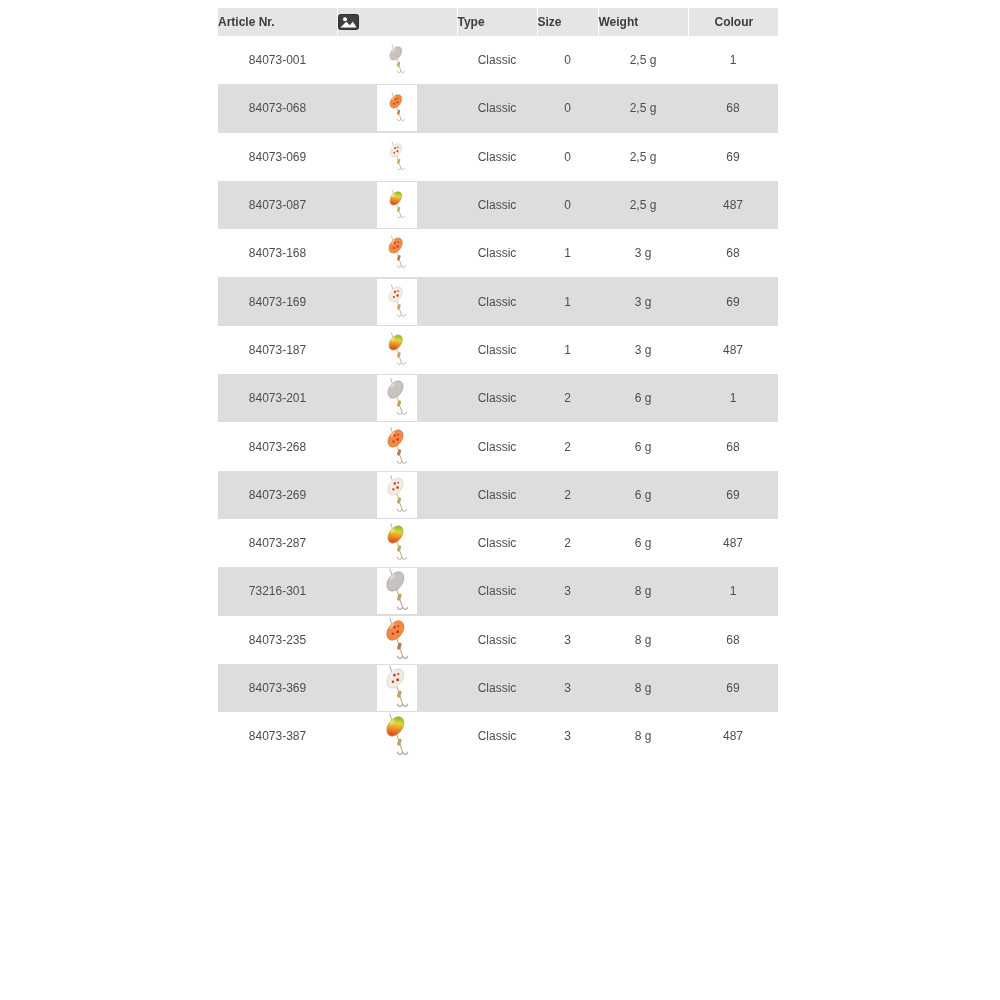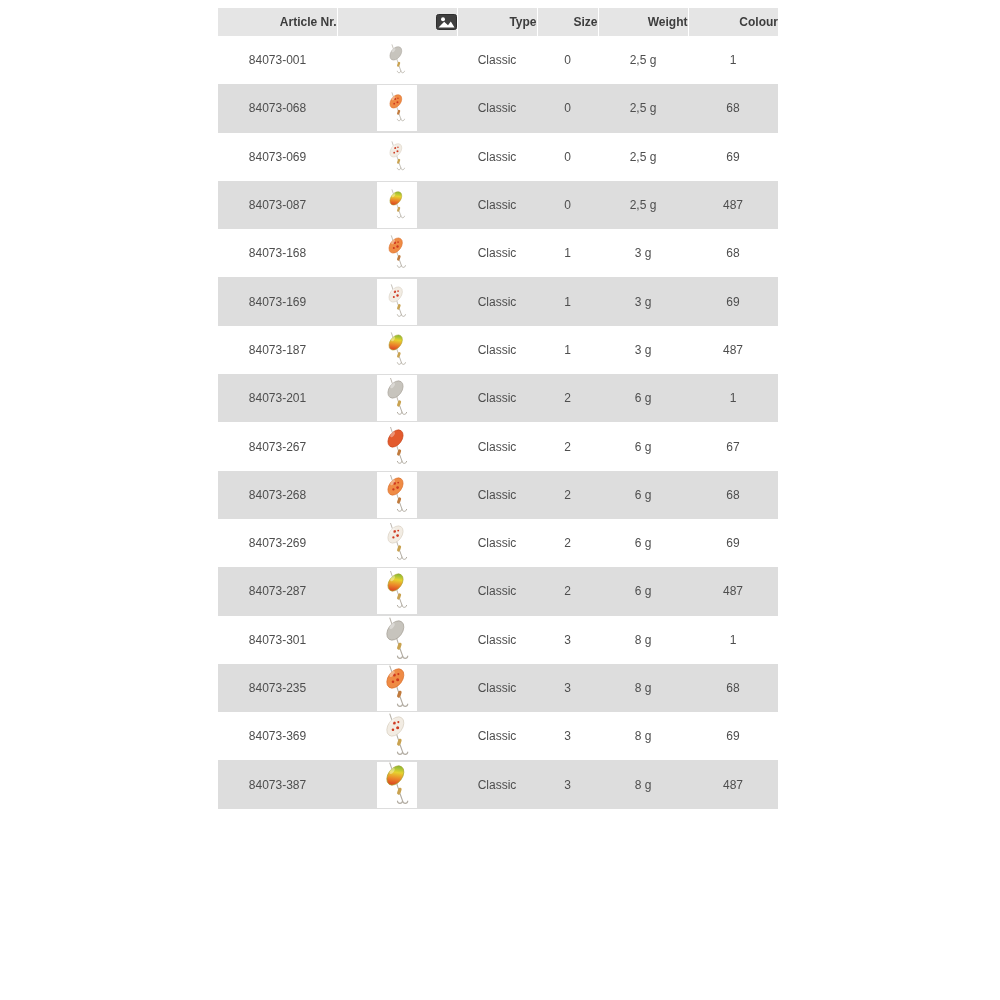--- a/index.html
+++ b/index.html
@@ -16,21 +16,21 @@
   table{border-collapse:collapse;table-layout:fixed;width:560px;}
   col.c-article{width:119px;}
   col.c-image{width:120px;}
   col.c-type{width:80px;}
   col.c-size{width:61px;}
   col.c-weight{width:90px;}
   col.c-colour{width:90px;}
   thead th{
     height:28px;background:var(--header-bg);
     font-size:12px;font-weight:bold;color:var(--header-text);
-    text-align:right;vertical-align:middle;
+    text-align:left;vertical-align:middle;
     border-right:1px solid #ffffff;padding:0;
   }
   thead th:last-child{border-right:none;padding-left:26px;}
   tbody td{
     height:48.3px;font-size:12px;color:var(--text);
     text-align:center;vertical-align:middle;padding:0;
   }
   tbody tr:nth-child(even){background:var(--alt-row-bg);}
   tbody tr:nth-child(odd){background:#ffffff;}
   .img-box{
@@ -257,41 +257,20 @@
     </g>
   </svg>
             </div>
     </td>
     <td>Classic</td>
     <td>2</td>
     <td>6 g</td>
     <td>1</td>
   </tr>
         <tr>
-    <td>84073-267</td>
-    <td>
-      <div class="img-box">
-              <svg width="40" height="46" viewBox="0 0 40 46">
-    <g transform="translate(20 23) scale(1) translate(-20 -23)">
-      <path d="M13.5 3 L21.5 27" stroke="#b5afa5" stroke-width="0.9" fill="none"></path>
-      <ellipse cx="18.5" cy="14.5" rx="6.3" ry="9.6" transform="rotate(36 18.5 14.5)" fill="#e35a2d" stroke="#c44418" stroke-width="0.6"></ellipse>
-
-      <ellipse cx="15.6" cy="10.4" rx="1.7" ry="3.1" transform="rotate(36 15.6 10.4)" fill="rgba(255,255,255,0.35)"></ellipse>
-      <rect x="20.6" y="25.3" width="3" height="6.4" rx="1.4" transform="rotate(18 22 28.5)" fill="#c07a3c"></rect>
-      <path d="M22.8 31 L25 37.2 C25.6 40.2 29.2 40 29.6 37.4 M25 37.2 C24.4 40.2 20.8 40 20.4 37.4" stroke="#b2aca2" stroke-width="1" fill="none" stroke-linecap="round"></path>
-    </g>
-  </svg>
-            </div>
-    </td>
-    <td>Classic</td>
-    <td>2</td>
-    <td>6 g</td>
-    <td>67</td>
-  </tr>
-        <tr>
     <td>84073-268</td>
     <td>
       <div class="img-box">
               <svg width="40" height="46" viewBox="0 0 40 46">
     <g transform="translate(20 23) scale(1) translate(-20 -23)">
       <path d="M13.5 3 L21.5 27" stroke="#b5afa5" stroke-width="0.9" fill="none"></path>
       <ellipse cx="18.5" cy="14.5" rx="6.3" ry="9.6" transform="rotate(36 18.5 14.5)" fill="#ef8b45" stroke="#d96f2a" stroke-width="0.6"></ellipse>
       <circle cx="17.6" cy="11.4" r="1.35" fill="#cf381c"></circle>
             <circle cx="20.6" cy="15.6" r="1.35" fill="#cf381c"></circle>
             <circle cx="16.4" cy="17.4" r="1.15" fill="#cf381c"></circle>
@@ -347,21 +326,21 @@
     </g>
   </svg>
             </div>
     </td>
     <td>Classic</td>
     <td>2</td>
     <td>6 g</td>
     <td>487</td>
   </tr>
         <tr>
-    <td>84073-301</td>
+    <td>73216-301</td>
     <td>
       <div class="img-box">
               <svg width="40" height="46" viewBox="0 0 40 46">
     <g transform="translate(20 23) scale(1.12) translate(-20 -23)">
       <path d="M13.5 3 L21.5 27" stroke="#b5afa5" stroke-width="0.9" fill="none"></path>
       <ellipse cx="18.5" cy="14.5" rx="6.3" ry="9.6" transform="rotate(36 18.5 14.5)" fill="#c7c4bd" stroke="#a5a097" stroke-width="0.6"></ellipse>
 
       <ellipse cx="15.6" cy="10.4" rx="1.7" ry="3.1" transform="rotate(36 15.6 10.4)" fill="rgba(255,255,255,0.35)"></ellipse>
       <rect x="20.6" y="25.3" width="3" height="6.4" rx="1.4" transform="rotate(18 22 28.5)" fill="#c9a24f"></rect>
       <path d="M22.8 31 L25 37.2 C25.6 40.2 29.2 40 29.6 37.4 M25 37.2 C24.4 40.2 20.8 40 20.4 37.4" stroke="#b2aca2" stroke-width="1" fill="none" stroke-linecap="round"></path>

